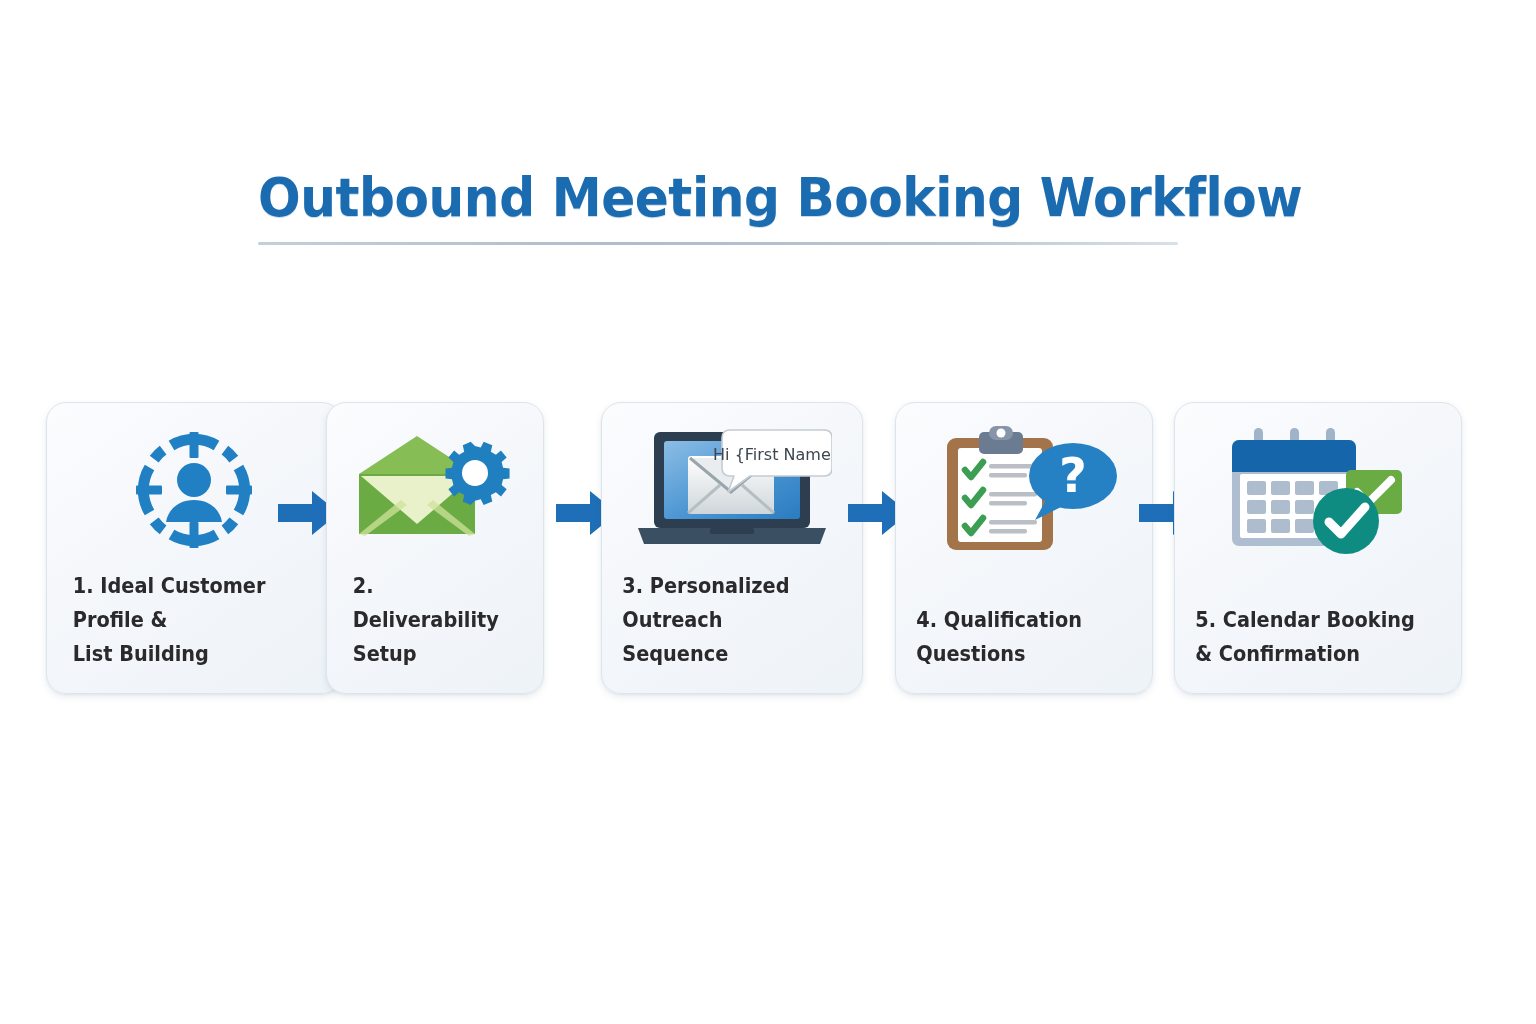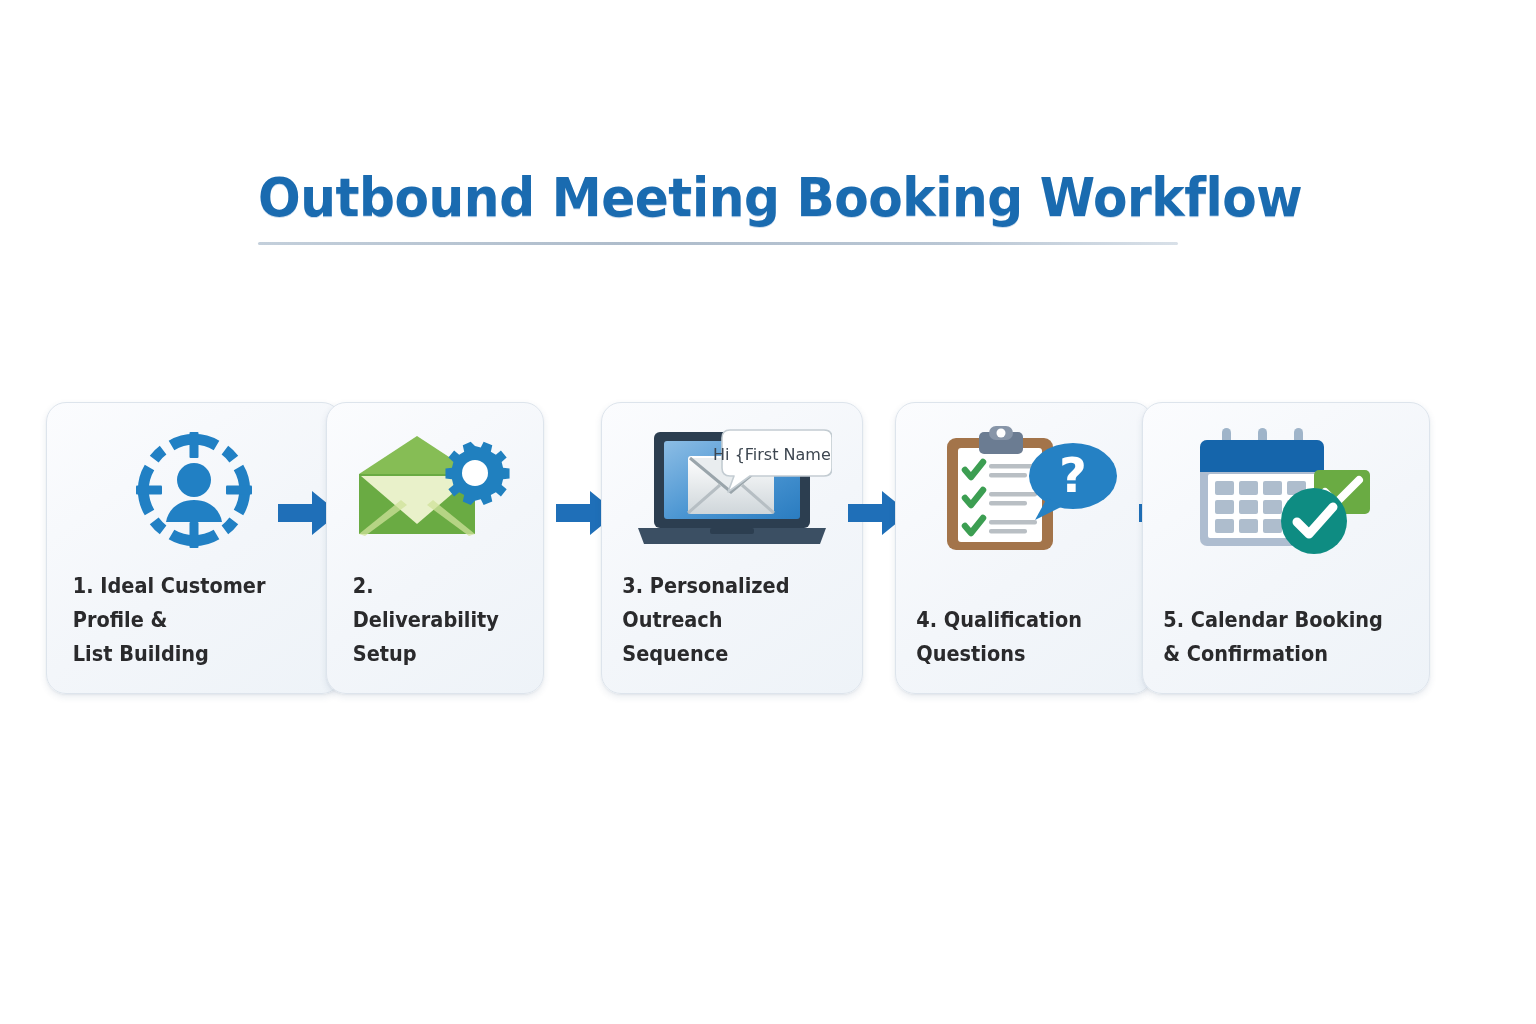--- a/index.html
+++ b/index.html
@@ -256,21 +256,21 @@
     <div class="card-label">4. Qualification
 Questions</div>
   </div>
 
   <div class="arrow" style="left:1139px;">
     <svg width="62" height="46" viewBox="0 0 62 46">
       <path d="M0 14 L34 14 L34 1 L61 23 L34 45 L34 32 L0 32 Z" fill="#1f6fb8"></path>
     </svg>
   </div>
 
-  <div class="card" style="left:1142px; width:288px;text-decoration:underline;">
+  <div class="card" style="left:1174px; width:288px;text-decoration:underline;">
     <div class="card-icon">
       <div class="ico">
         <svg width="200" height="128" viewBox="0 0 200 128">
 
           <g fill="#9fb4c9">
             <rect x="36" y="2" width="9" height="26" rx="4.5"></rect>
             <rect x="72" y="2" width="9" height="26" rx="4.5"></rect>
             <rect x="108" y="2" width="9" height="26" rx="4.5"></rect>
           </g>
 

